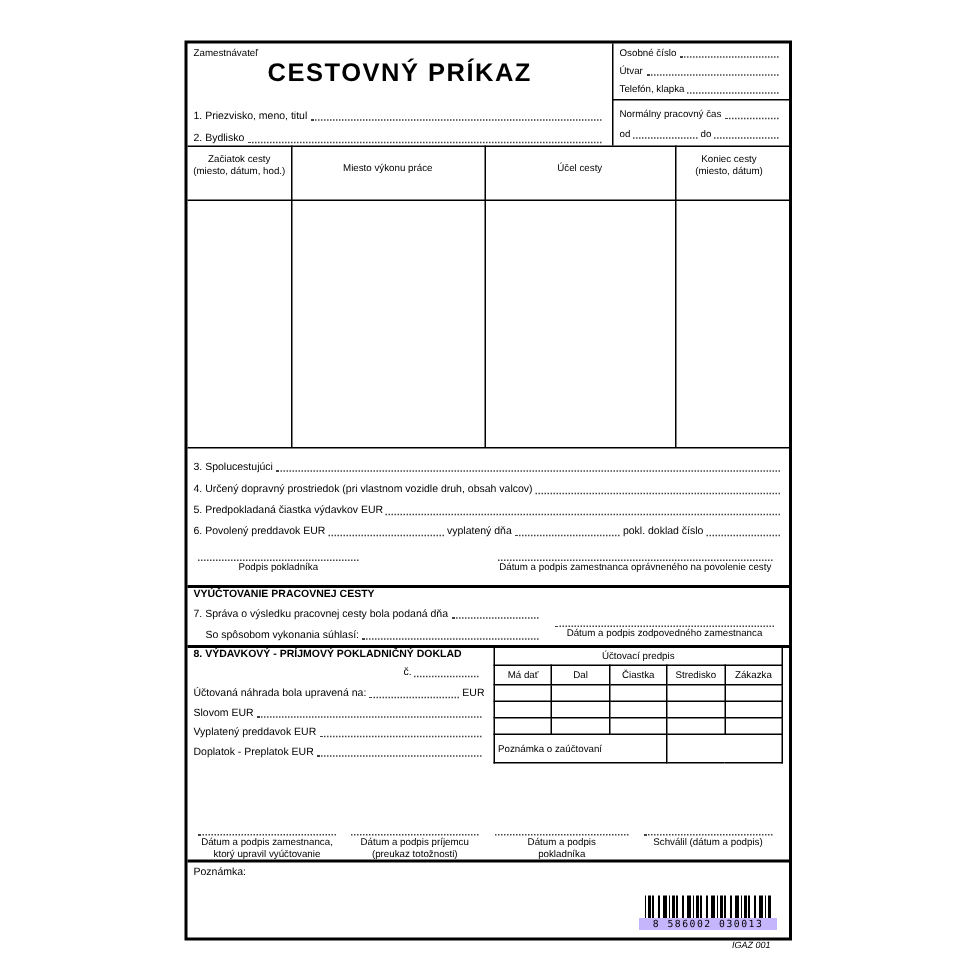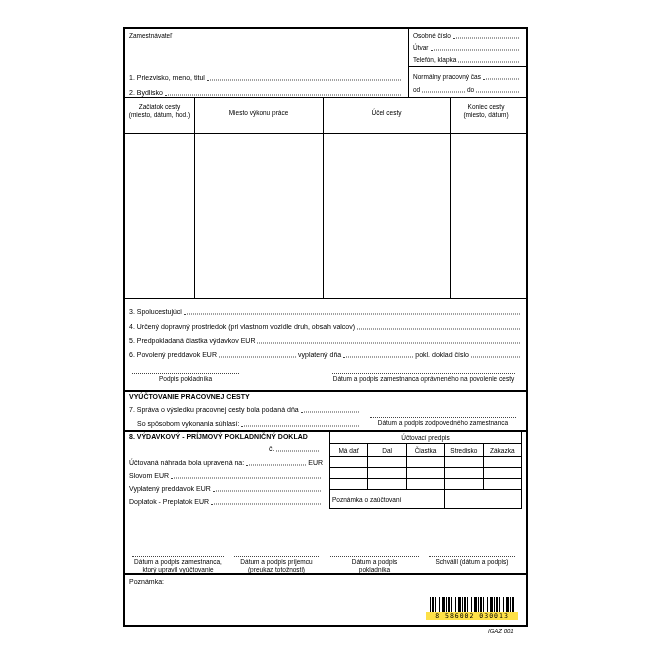--- a/index.html
+++ b/index.html
@@ -21,30 +21,31 @@
   .sig{position:absolute;border-top:1px dotted #444;text-align:center;
        font-size:6.5px;line-height:1.25;padding-top:1px;}
   .title{font-size:17px;font-weight:bold;letter-spacing:1px;}
   table.acct{border-collapse:collapse;table-layout:fixed;width:193px;}
   table.acct th,table.acct td{border:1px solid #000;font-size:6.5px;font-weight:normal;
        padding:0 2px;overflow:hidden;white-space:nowrap;}
   .barcode{position:absolute;background:
      repeating-linear-gradient(90deg,#000 0 1px,#fff 1px 2px,#000 2px 4px,#fff 4px 5px,
        #000 5px 6px,#fff 6px 9px,#000 9px 10px,#fff 10px 12px,#000 12px 15px,#fff 15px 16px);}
   .bdigits{position:absolute;font-family:"DejaVu Sans Mono","Liberation Mono",monospace;
-     font-size:6.5px;background:#fde047;text-align:center;letter-spacing:1px;white-space:nowrap;}
+     font-size:6.5px;background:#c4b5fd;text-align:center;letter-spacing:1px;white-space:nowrap;}
   .footer-code{position:absolute;font-size:6px;font-style:italic;}
 </style>
 </head>
 <body>
 
 <div class="page">
   <div class="form">
 
     <div class="abs t65" style="left:4px;top:3px;">Zamestnávateľ</div>
+    <div class="abs center title" style="left:0;top:10px;width:283px;">CESTOVNÝ PRÍKAZ</div>
 
     <div class="vline" style="left:283px;top:0;height:68px;"></div>
     <div class="hline" style="left:283px;right:0;top:37px;"></div>
 
     <div class="abs row t65" style="left:288px;top:3px;width:108px;">
       <span class="lbl">Osobné číslo</span>
         <span class="fill"></span>
     </div>
     <div class="abs row t65" style="left:288px;top:15px;width:108px;">
       <span class="lbl">Útvar</span>

